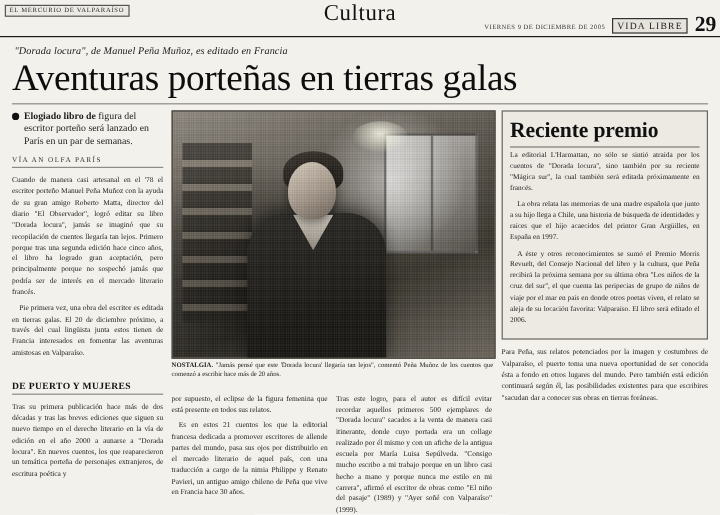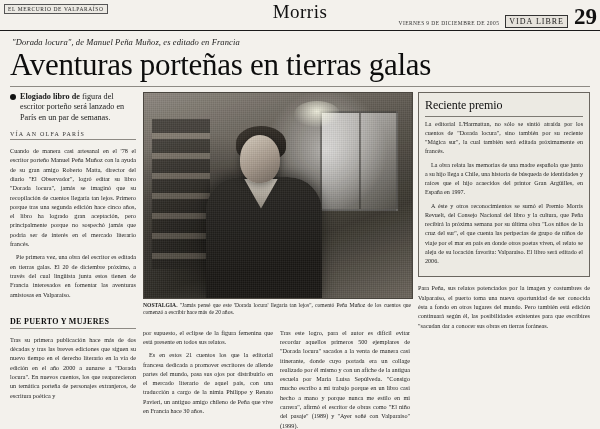--- a/index.html
+++ b/index.html
@@ -71,21 +71,21 @@
   .masthead-section {
     font-size: 8px;
     letter-spacing: 1px;
     color: #1a1a1a;
     border: 1px solid #333;
     padding: 1px 3px;
     background: #e6e3dc;
     padding-bottom: 1px;
   }
   .masthead-pagenum {
-    font-size: 23px;
+    font-size: 18px;
     font-weight: bold;
     color: #111;
     line-height: 0.9;
   }
 
   
   .kicker {
     margin: 6px 0 0 12px;
     font-size: 8.5px;
     font-style: italic;
@@ -306,24 +306,25 @@
   }
 
   
   .sidebox {
     border: 0.8px solid #6a665f;
     background: #eceae3;
     padding: 5px 6px 6px 6px;
     box-sizing: border-box;
   }
   .sidebox-title {
-    font-size: 12px;
+    font-size: 18px;
     color: #111;
     margin: 0 0 3px 0;
     letter-spacing: -0.1px;
+    font-weight: bold;
   }
   .sidebox-rule {
     border-top: 0.6px solid #7d7a73;
     margin-bottom: 3px;
   }
   .sidebox .body-text {
     margin-top: 0;
     font-size: 6.1px;
     line-height: 1.52;
   }
@@ -331,21 +332,21 @@
     margin-top: 6px;
   }
 </style>
 </head>
 <body>
 
 <div class="page">
 
   <div class="masthead">
     <div class="masthead-left">EL MERCURIO DE VALPARAÍSO</div>
-    <div class="masthead-center">Morris</div>
+    <div class="masthead-center">Cultura</div>
     <div class="masthead-right">
       <div class="masthead-date">VIERNES 9 DE DICIEMBRE DE 2005</div>
       <div class="masthead-section">VIDA LIBRE</div>
       <div class="masthead-pagenum">29</div>
     </div>
   </div>
 
   <div class="kicker">"Dorada locura", de Manuel Peña Muñoz, es editado en Francia</div>
   <h1 class="headline">Aventuras porteñas en tierras galas</h1>
   <div class="rule-under-headline"></div>

